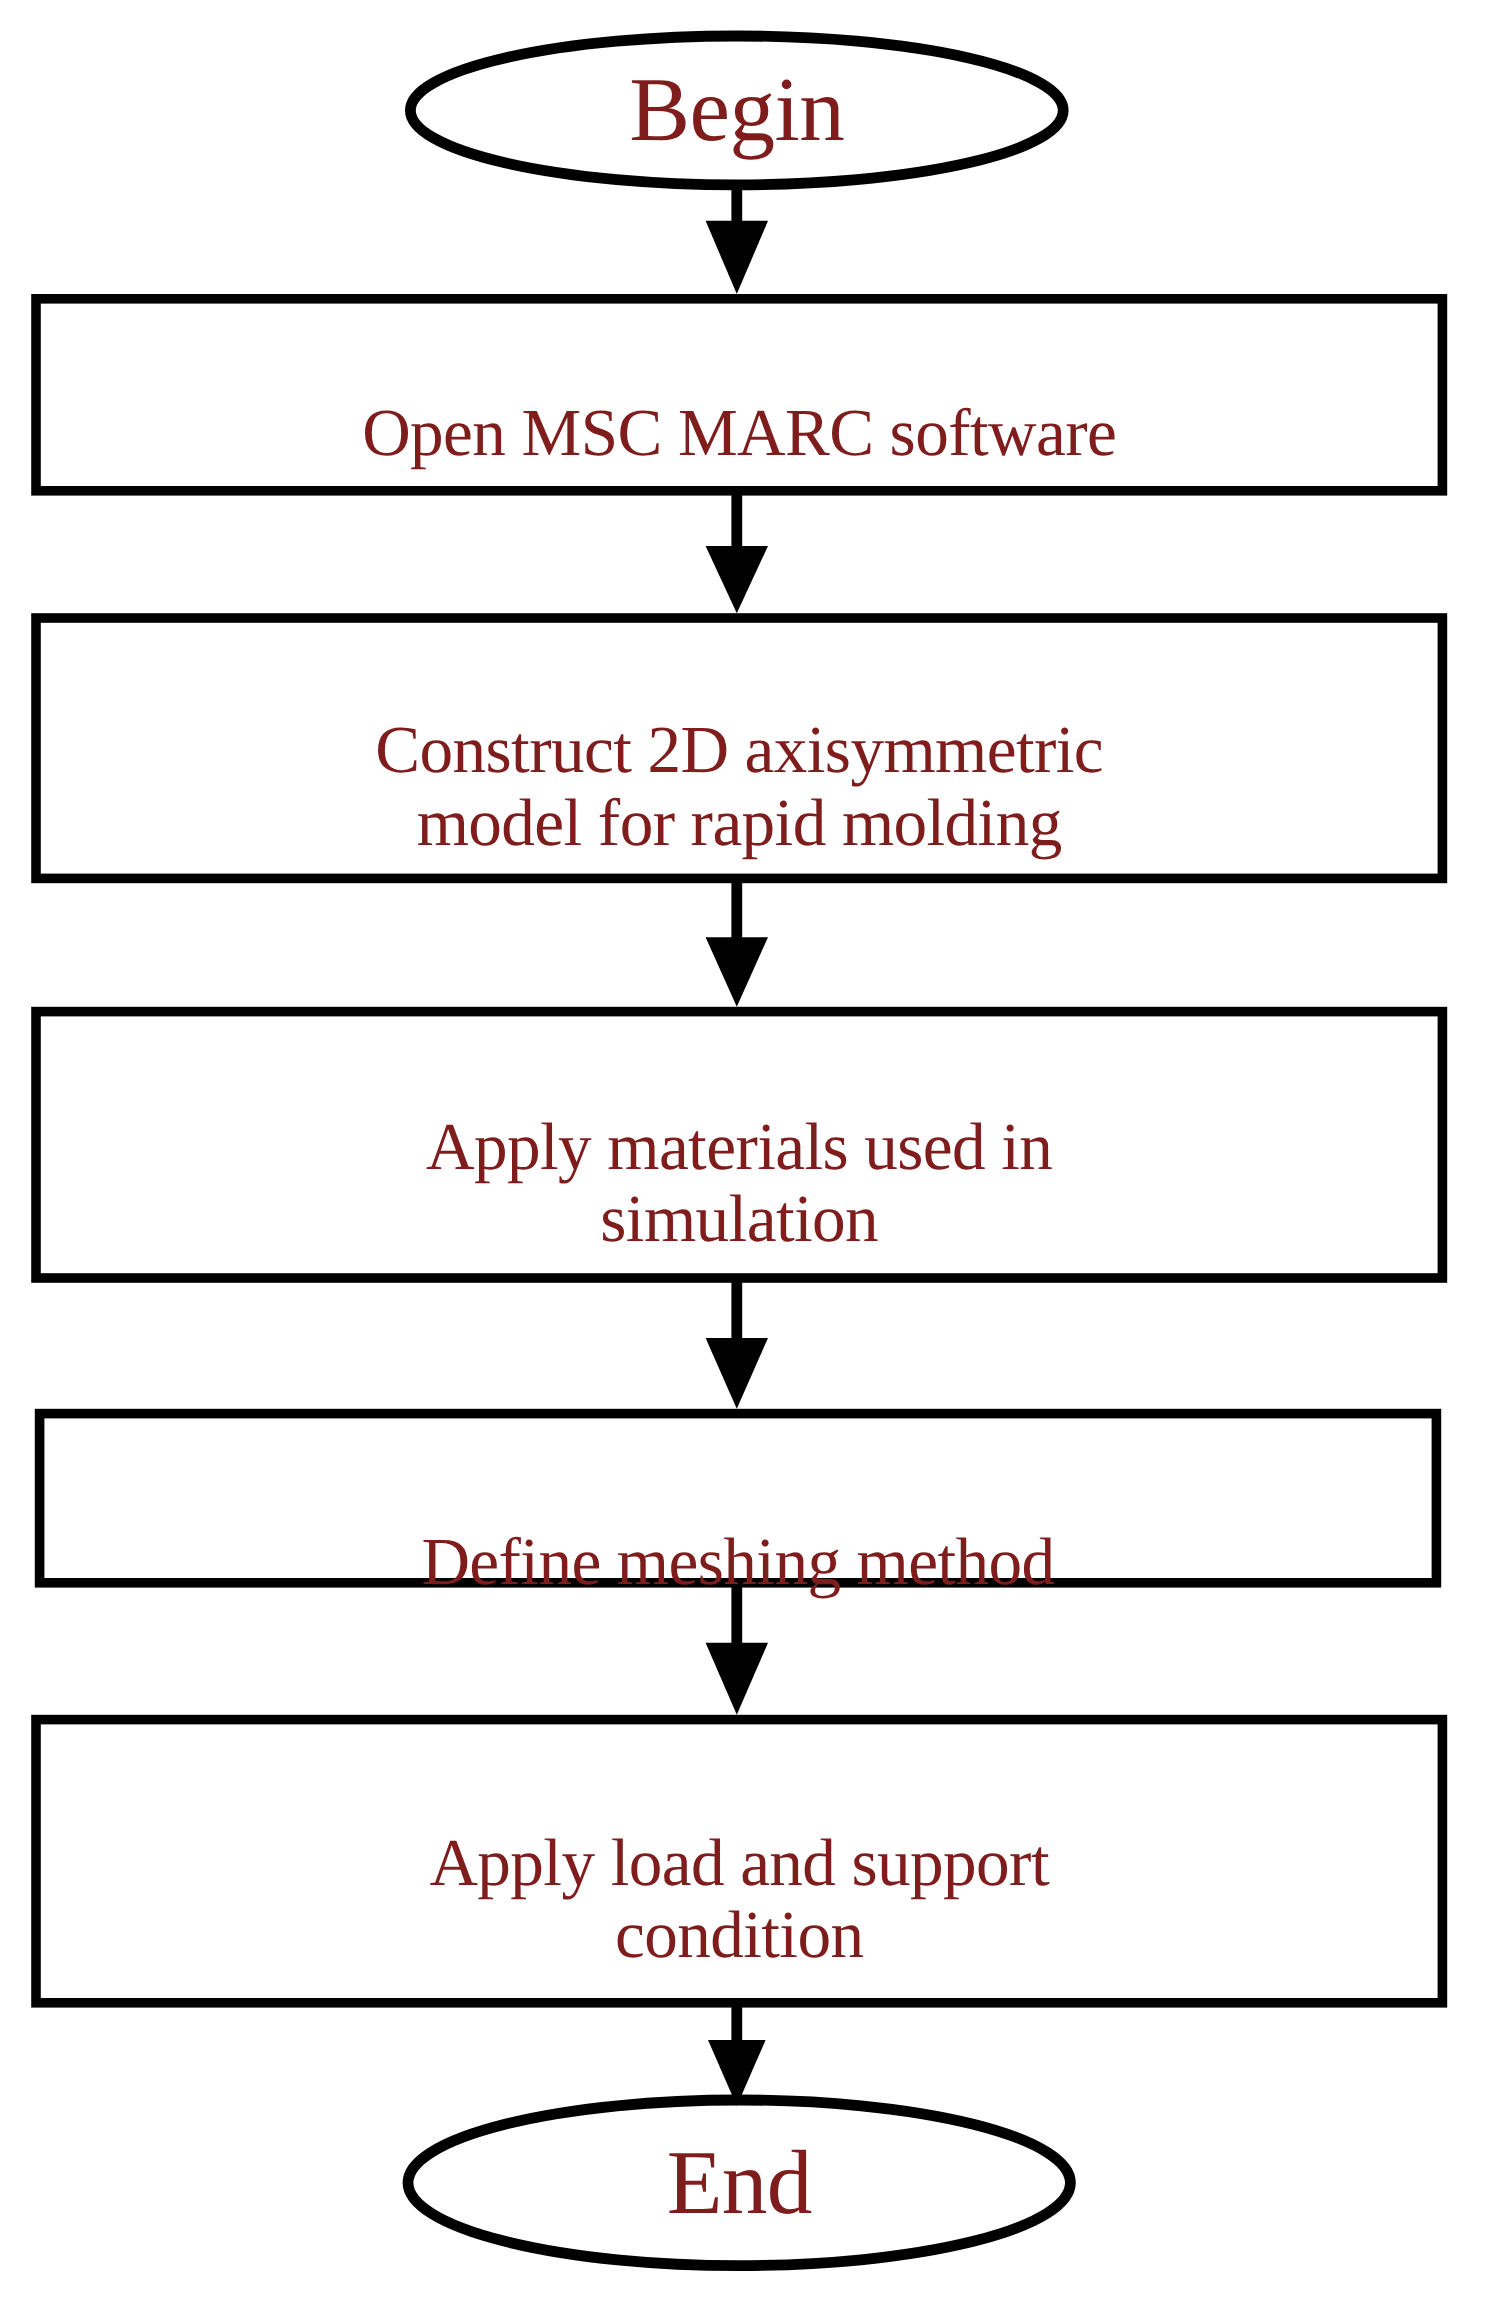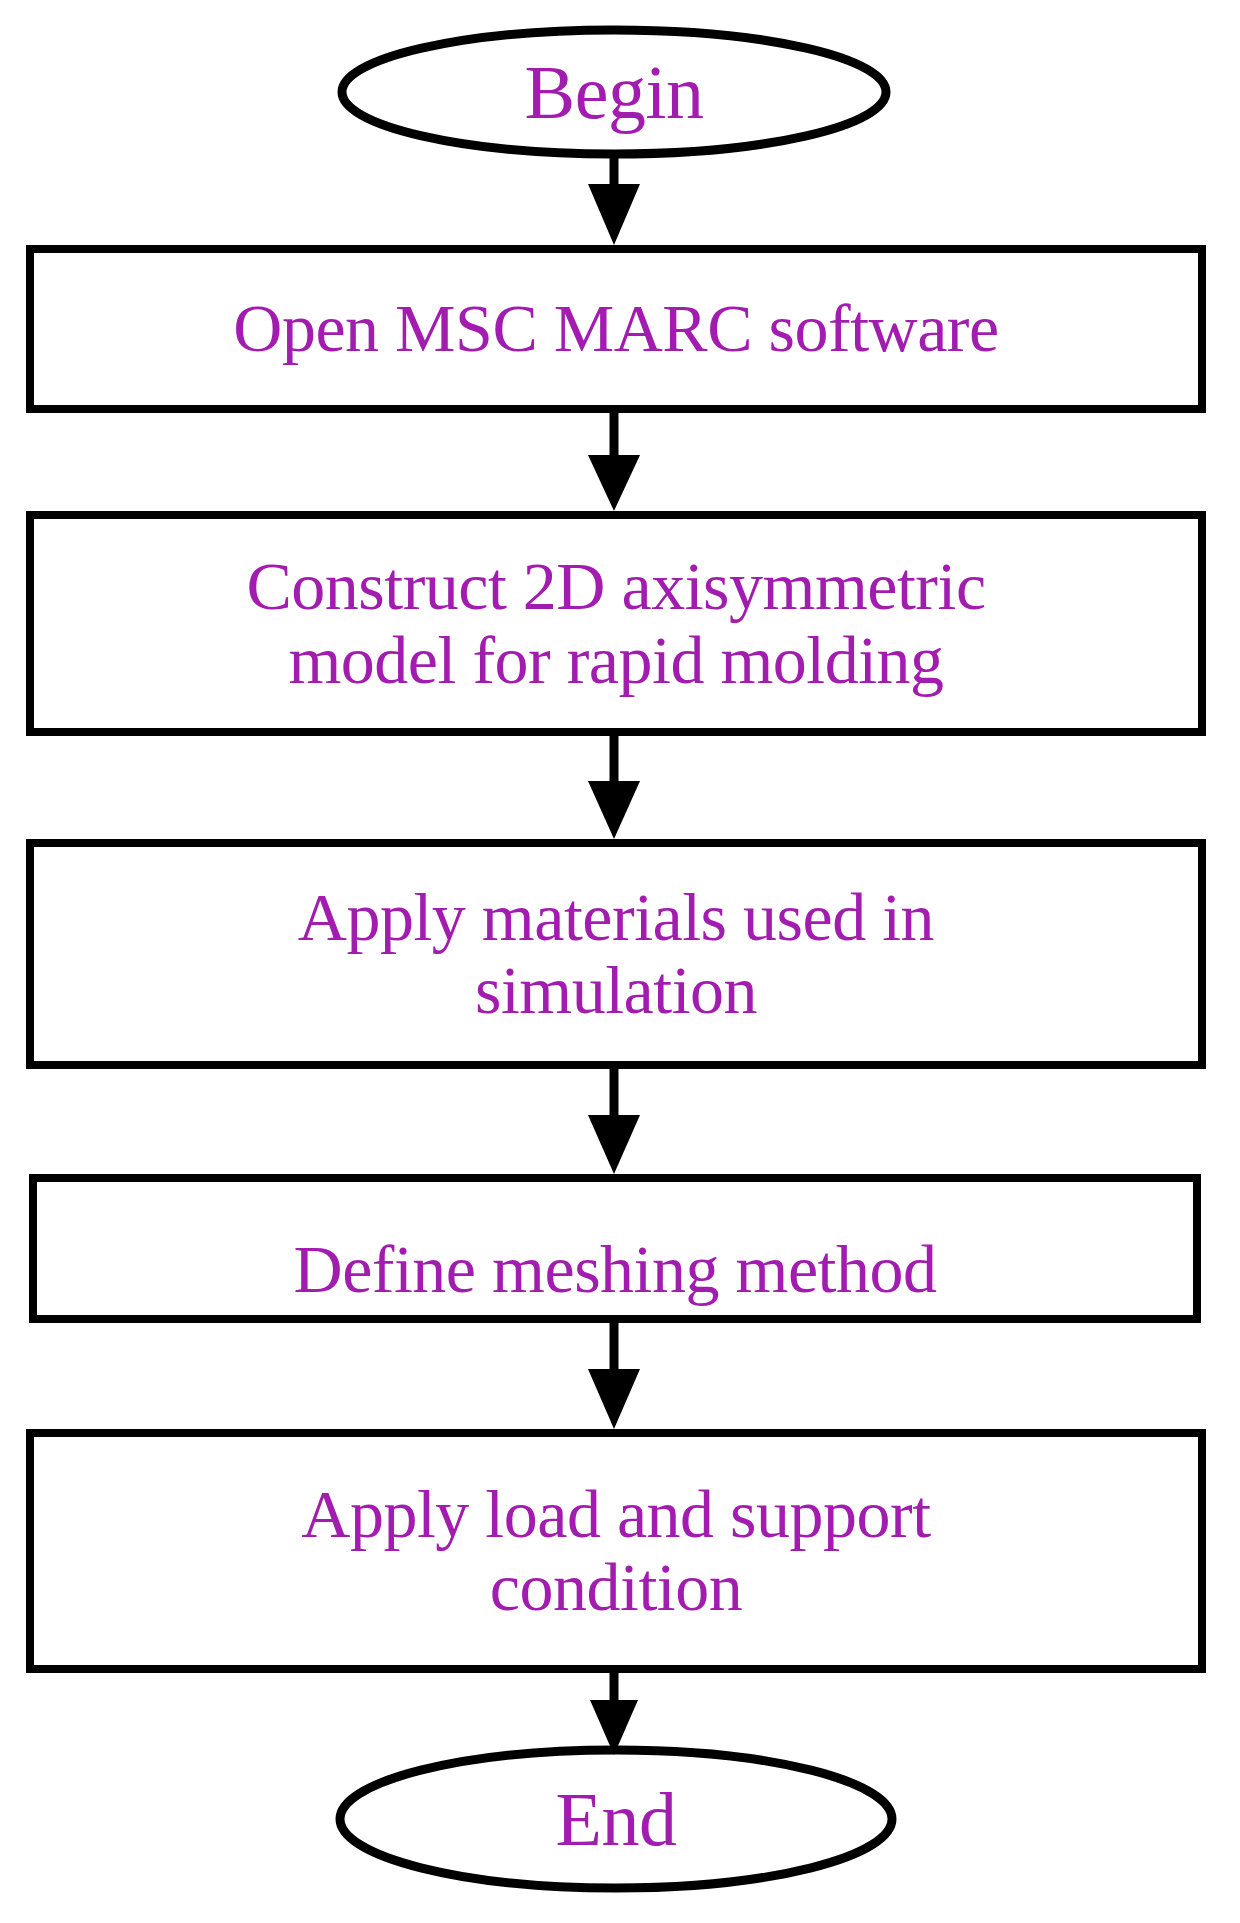--- a/index.html
+++ b/index.html
@@ -25,30 +25,30 @@
     left: 0;
     width: 1240px;
     height: 1923px;
   }
   .node-label {
     position: absolute;
     display: flex;
     align-items: center;
     justify-content: center;
     text-align: center;
-    color: #a21caf;
+    color: #7f1d1d;
     font-family: "Liberation Serif", "DejaVu Serif", serif;
     font-weight: 400;
     line-height: 1.08;
     white-space: pre-line;
     letter-spacing: -0.5px;
     pointer-events: none;
   }
   .terminator-label { font-size: 76px; }
-  .process-label { font-size: 68px; }
+  .process-label { font-size: 56px; margin-top: 32px; }
 </style>
 </head>
 <body>
 
 <div id="canvas">
 
   <svg id="flow-svg" viewBox="0 0 1240 1923" xmlns="http://www.w3.org/2000/svg">
 
     <ellipse cx="614" cy="92" rx="272" ry="62" fill="#ffffff" stroke="#000000" stroke-width="9"></ellipse>
 

